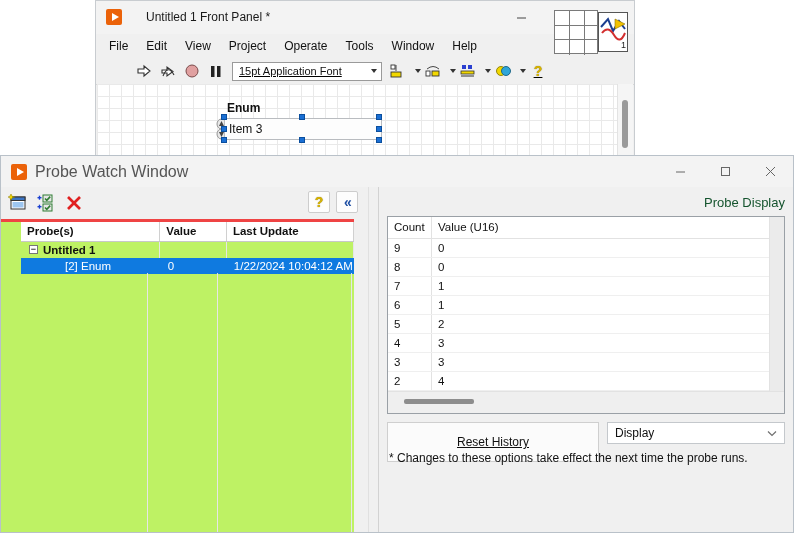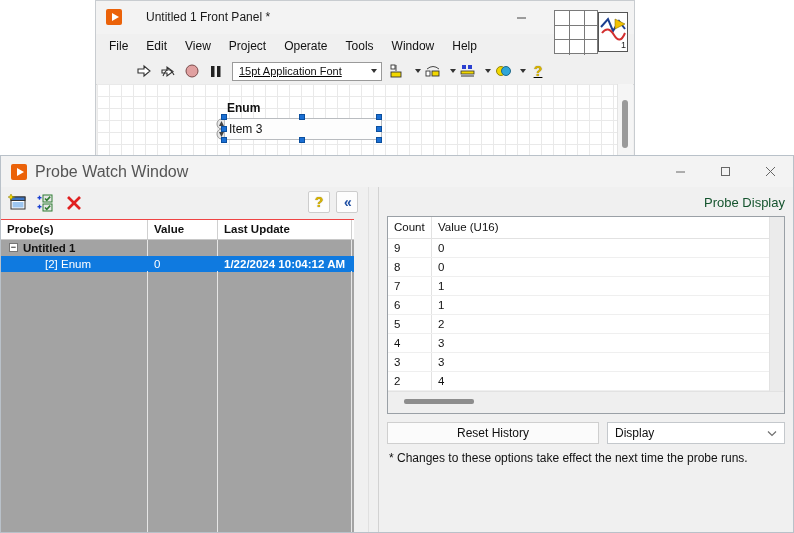--- a/index.html
+++ b/index.html
@@ -155,35 +155,36 @@
   .pw-tb-btn2{
     width:22px;height:22px;border:1px solid #cdcdcd;border-radius:2px;background:#fdfdfd;
     display:flex;align-items:center;justify-content:center;box-sizing:border-box;
   }
   .q-glyph{color:#d8b400;font-weight:bold;font-size:14px;line-height:14px;
            text-shadow:0 0 1px #6b5a00;}
   .chev{color:#1f4fa3;font-size:14px;line-height:14px;font-weight:bold;letter-spacing:-2px;}
   
   #probe-list{
     position:absolute;left:0;top:32px;right:14px;bottom:0;
-    background:#a3a3a3;border-top:1px solid #ef4444;
+    background:#bef264;border-top:3px solid #ef4444;
     overflow:hidden;
+    padding-left:20px;
   }
   #probe-header{
     display:flex;height:19px;background:#ffffff;
     border-bottom:1px solid #c8c8c8;
   }
   #probe-header .hc{
     font-size:11.5px;color:#111;font-weight:bold;padding-left:6px;
     line-height:19px;border-right:1px solid #d0d0d0;box-sizing:border-box;
     white-space:nowrap;overflow:hidden;
   }
   .col-probe{width:147px;}
   .col-value{width:70px;}
-  .col-last{width:134px;font-weight:bold;}
+  .col-last{width:134px;}
   .prow{display:flex;height:16px;}
   .prow .pc{
     font-size:11.5px;color:#111;line-height:16px;
     border-right:1px solid #e6e6e6;box-sizing:border-box;
     white-space:nowrap;overflow:hidden;
   }
   .prow.group .pc{font-weight:bold;}
   .prow.selected{background:#0f7ae0;}
   .prow.selected .pc{color:#ffffff;border-right:1px solid #0f7ae0;}
   .tree-toggle{
@@ -231,23 +232,24 @@
     position:absolute;left:0;right:0;bottom:0;height:21px;background:#efefef;
     border-top:1px solid #e2e2e2;
   }
   #pd-hscroll .thumb{
     position:absolute;left:16px;top:7px;width:70px;height:5px;background:#8d8d8d;border-radius:2px;
   }
   #pd-controls{
     position:absolute;left:8px;top:235px;right:8px;height:22px;display:flex;gap:8px;
   }
   #reset-history{
-    flex:0 0 212px;height:22px;background:#fbfbfb;border:1px solid #cfcfcf;
+    flex:0 0 212px;height:40px;background:#fbfbfb;border:1px solid #cfcfcf;
     font-size:12px;color:#111;display:flex;align-items:center;justify-content:center;
     box-sizing:border-box;
+    text-decoration:underline;
   }
   #format-select{
     flex:1 1 auto;height:22px;background:#ffffff;border:1px solid #c4c8cc;
     display:flex;align-items:center;justify-content:space-between;
     font-size:12px;color:#111;padding-left:7px;box-sizing:border-box;
   }
   #format-select .dd{
     width:24px;height:20px;display:flex;align-items:center;justify-content:center;
     color:#666;font-size:10px;
   }

